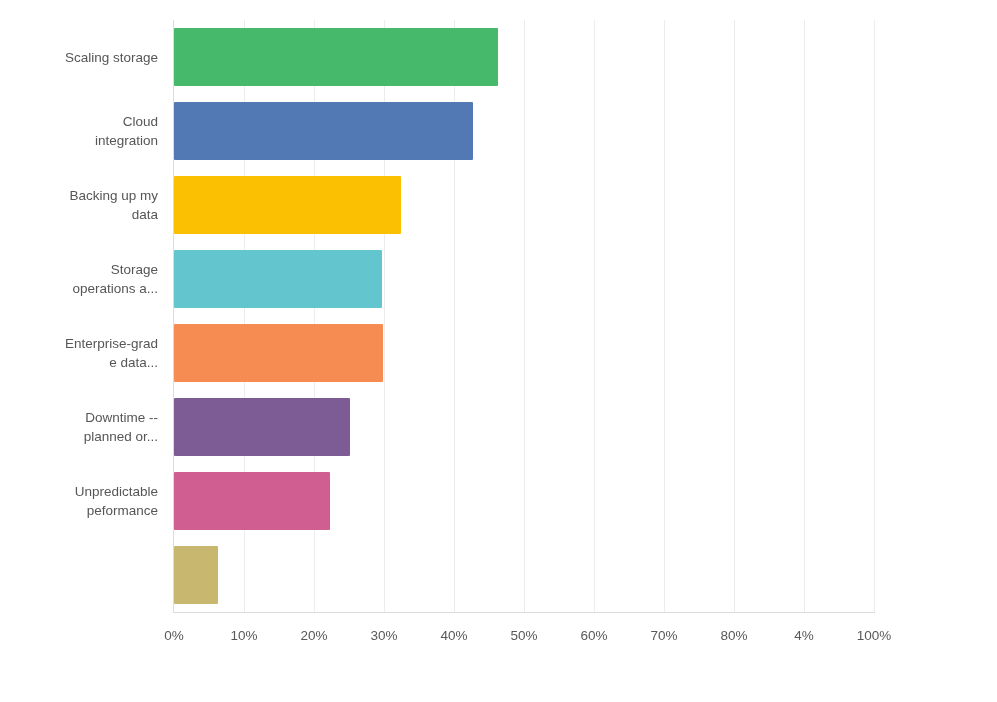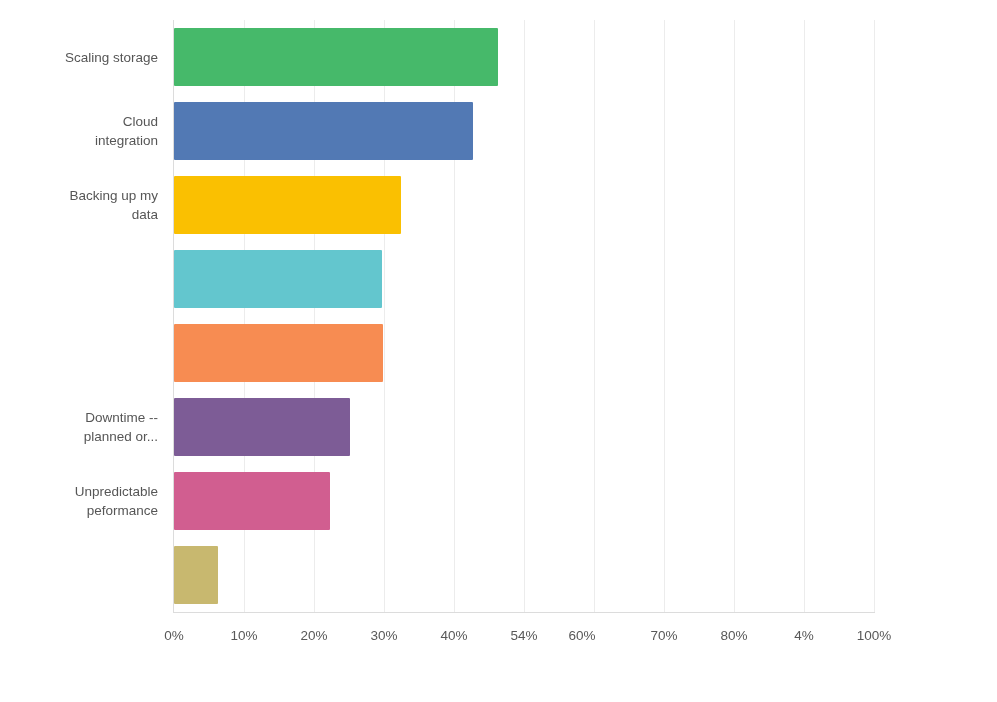--- a/index.html
+++ b/index.html
@@ -174,33 +174,37 @@
         </div>
       </div>
   </div>
 
   <div class="cat-labels" id="cat-labels">
       <div class="cat-label" style="top: 0px; height: 74px;">Scaling storage</div>
       <div class="cat-label" style="top: 74px; height: 74px;">Cloud
 integration</div>
       <div class="cat-label" style="top: 148px; height: 74px;">Backing up my
 data</div>
+      <div class="cat-label" style="top: 222px; height: 74px;">Storage
+operations a...</div>
+      <div class="cat-label" style="top: 296px; height: 74px;">Enterprise-grad
+e data...</div>
       <div class="cat-label" style="top: 444px; height: 74px;">Unpredictable
 peformance</div>
       <div class="cat-label" style="top: 370px; height: 74px;">Downtime --
 planned or...</div>
     </div>
 
   <div class="x-ticks" id="x-ticks">
       <div class="x-tick" style="left: 0px;">0%</div>
       <div class="x-tick" style="left: 70px;">10%</div>
       <div class="x-tick" style="left: 140px; text-align: center;">20%</div>
       <div class="x-tick" style="left: 210px; text-align: center;">30%</div>
       <div class="x-tick" style="left: 280px;">40%</div>
-      <div class="x-tick" style="left: 350px;">54%</div>
-      <div class="x-tick" style="left: 408px;">60%</div>
+      <div class="x-tick" style="left: 350px;">50%</div>
+      <div class="x-tick" style="left: 420px;">60%</div>
       <div class="x-tick" style="left: 490px;">70%</div>
       <div class="x-tick" style="left: 560px;">80%</div>
       <div class="x-tick" style="left: 630px;">4%</div>
       <div class="x-tick" style="left: 700px;">100%</div>
     </div>
 
 </div>
 
 </body></html>

